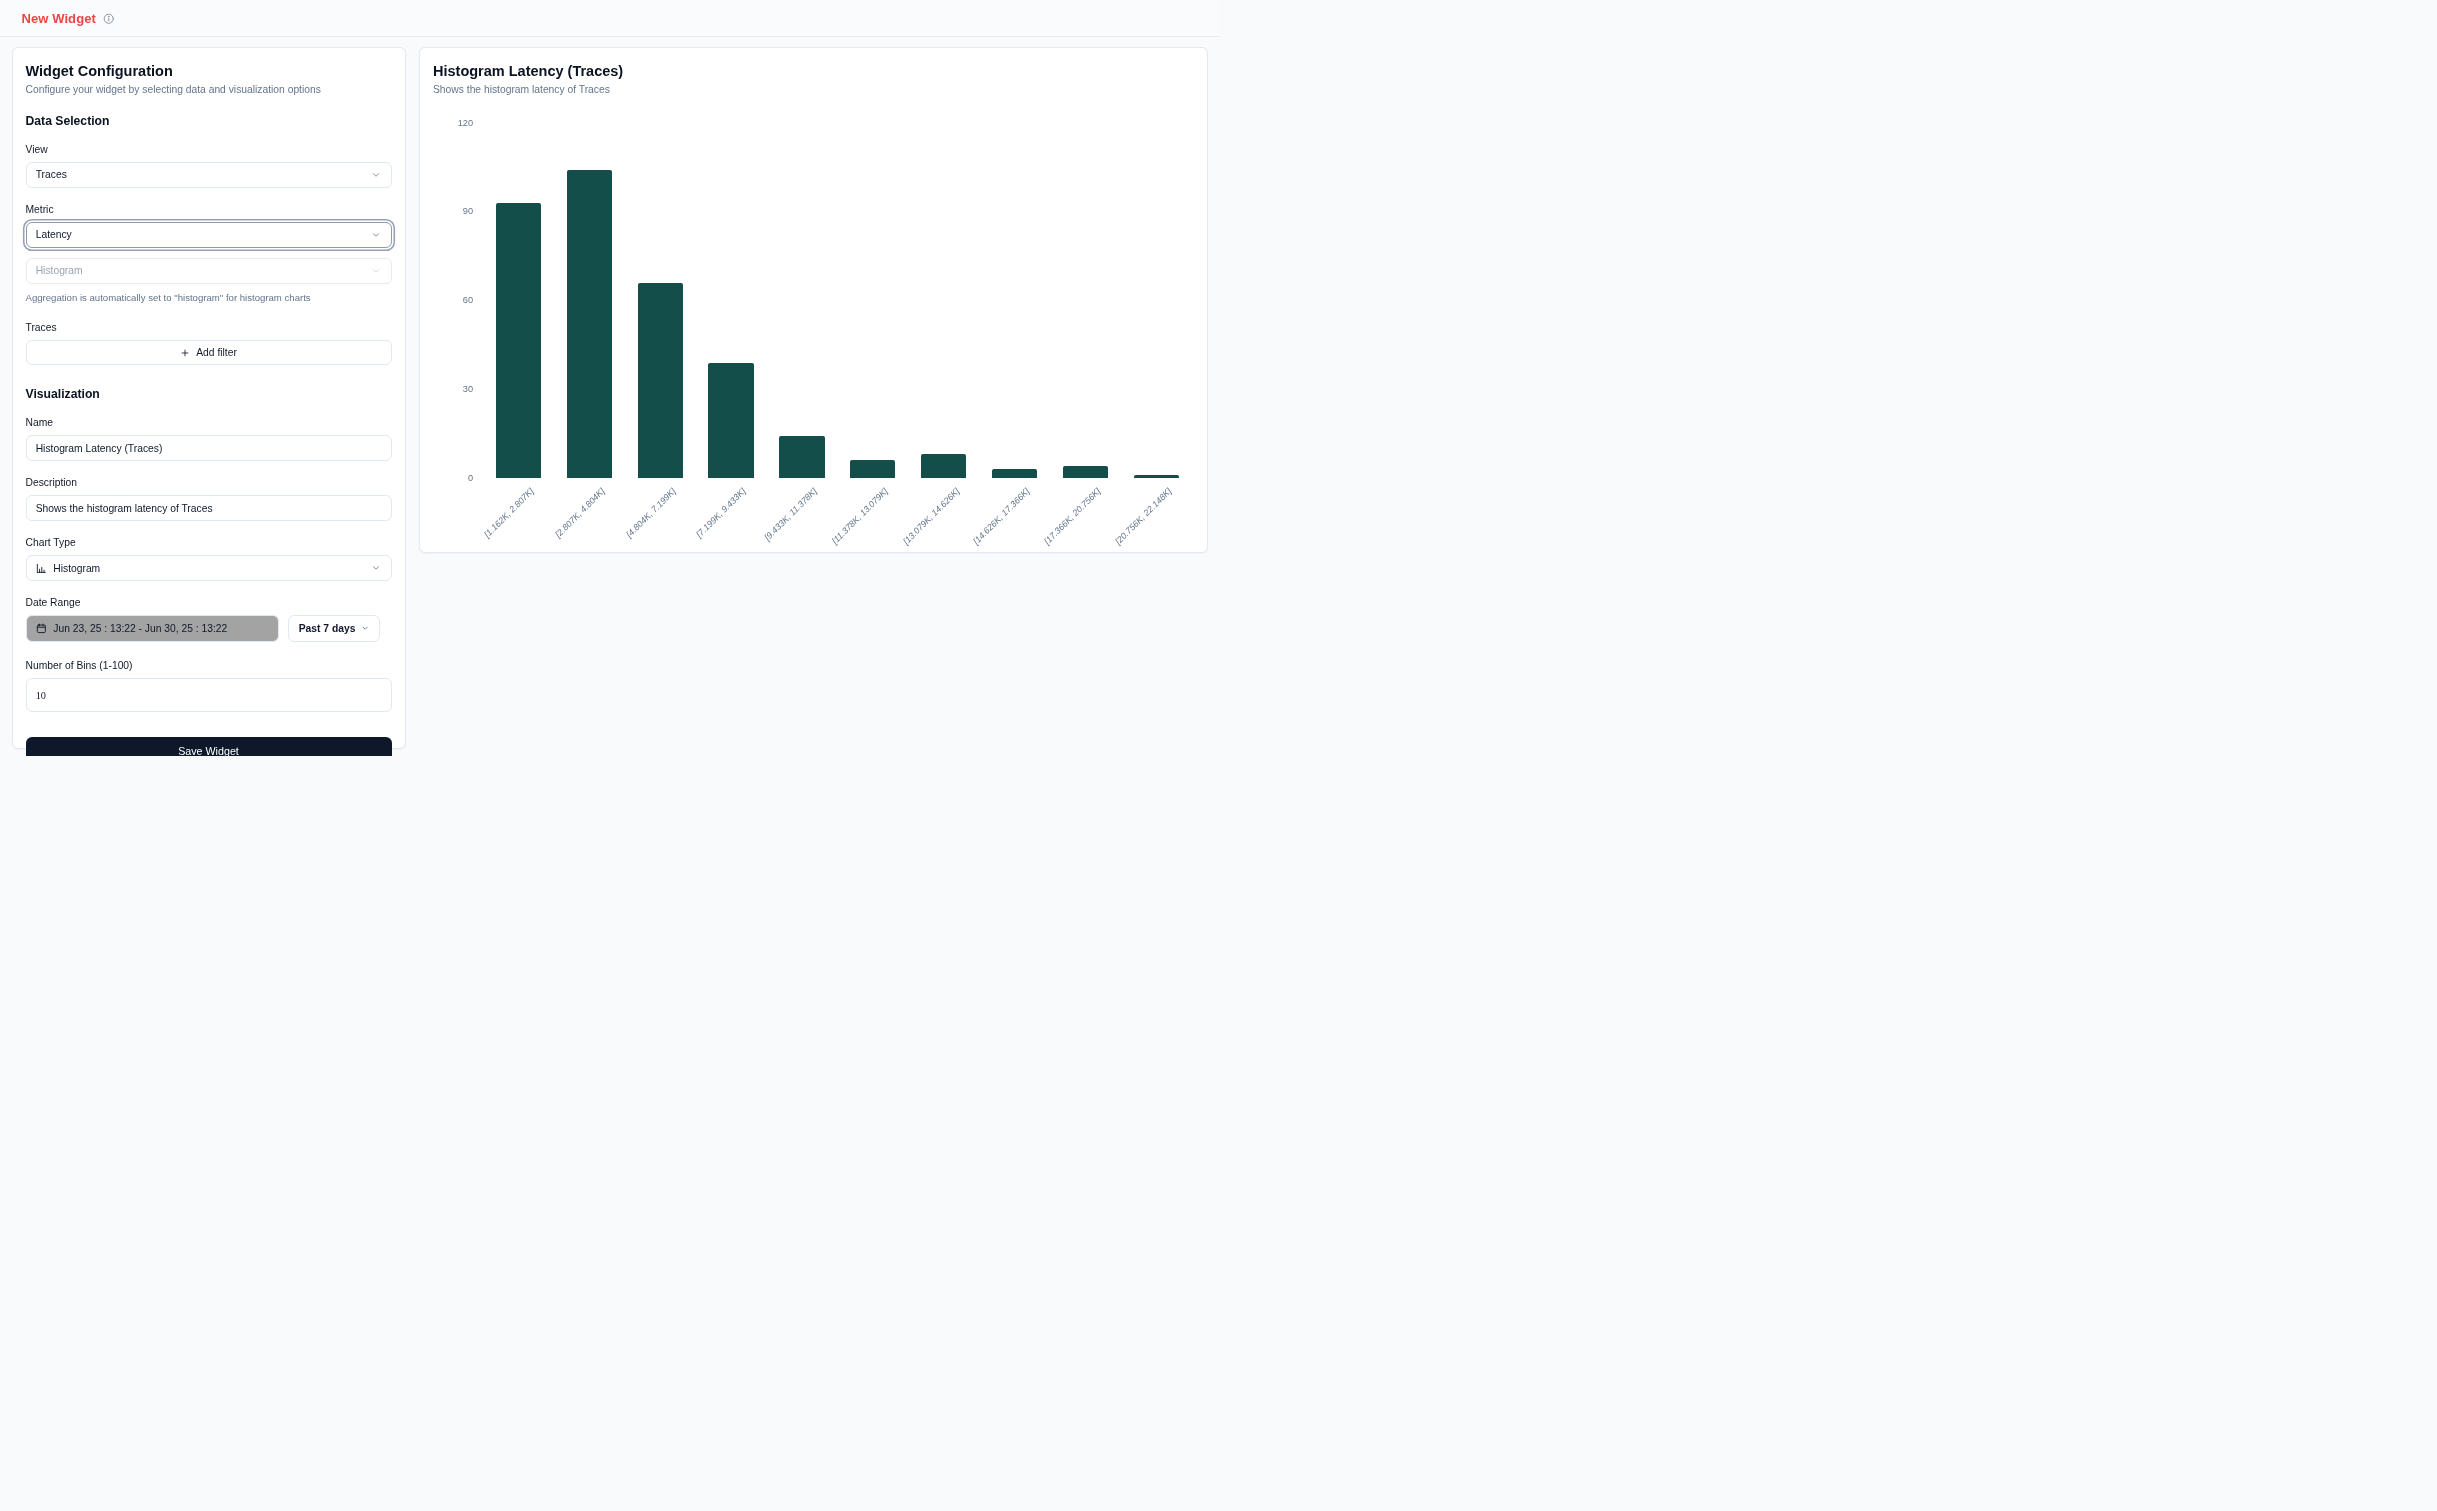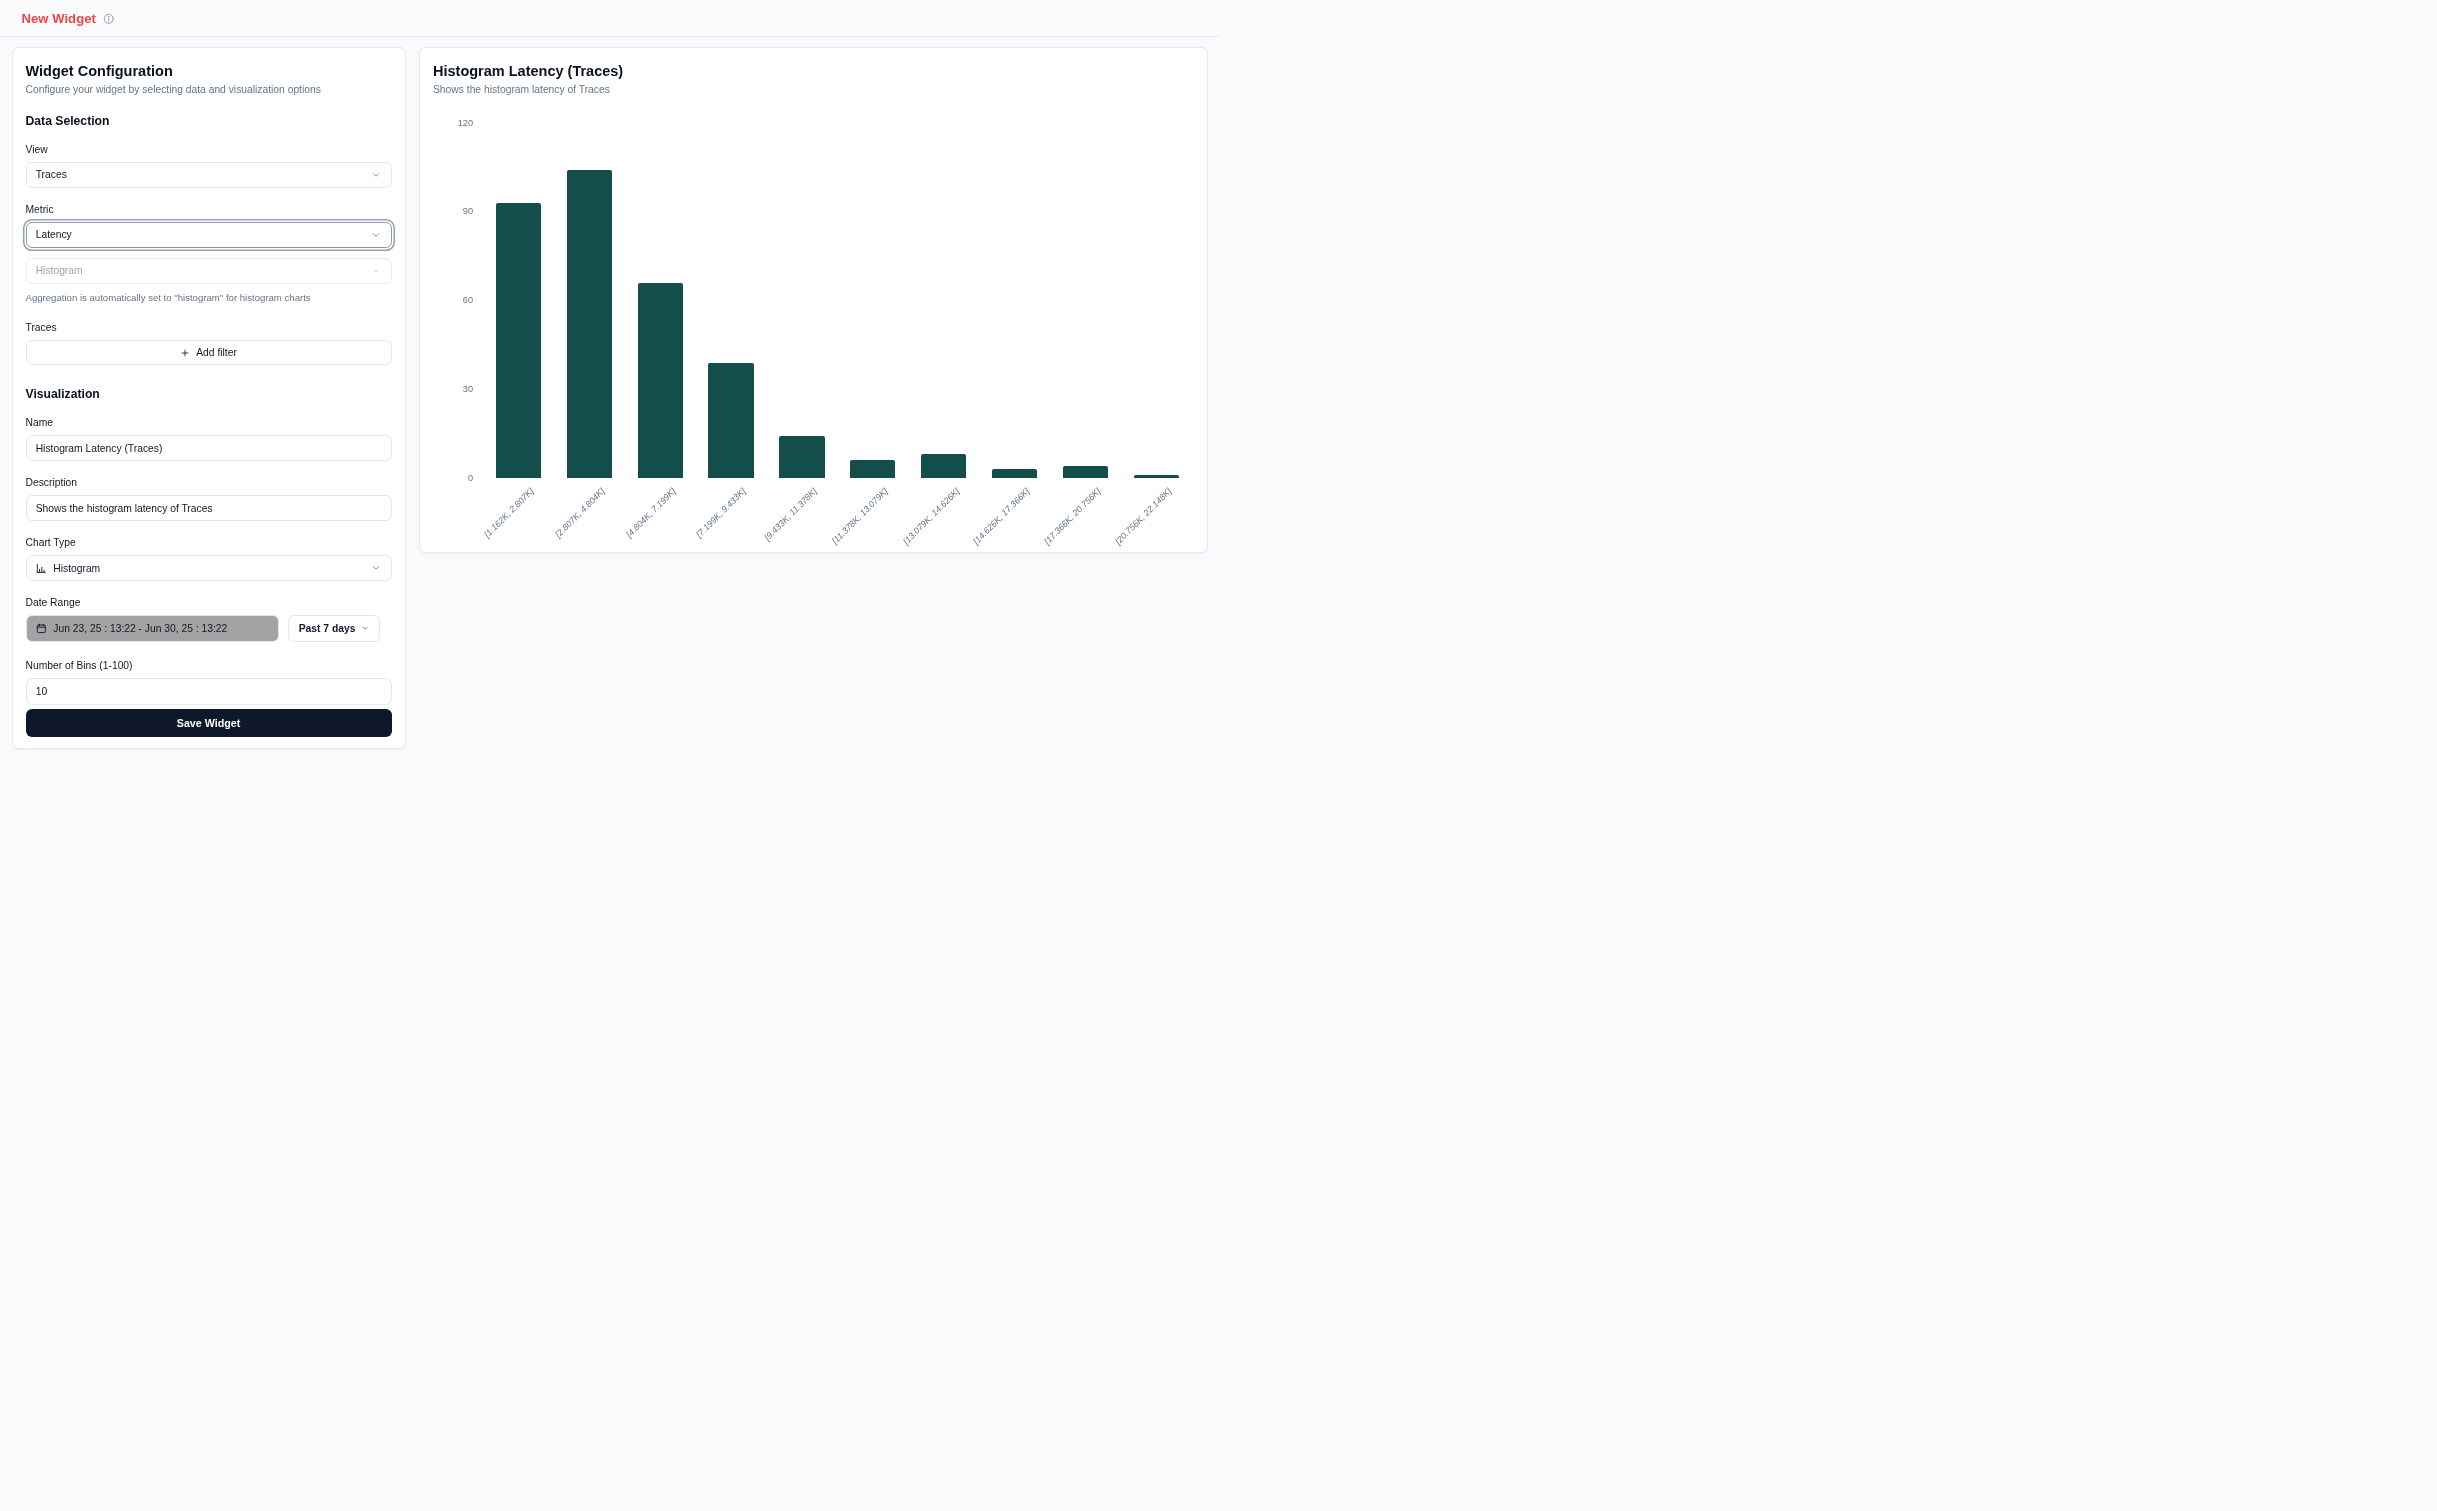--- a/index.html
+++ b/index.html
@@ -60,22 +60,22 @@
     flex:0 0 253px; height:27px; border:0.8px solid #e2e8f0; border-radius:6.1px;
     background:#a3a3a3; display:flex; align-items:center; gap:6.9px; padding:0 9.2px;
     font-size:10.3px; font-weight:500; color:#0f172a; cursor:pointer; white-space:nowrap;
   }
   .preset-btn {
     height:27px; border:0.8px solid #e2e8f0; border-radius:6px; background:#fff;
     display:flex; align-items:center; gap:5.4px; padding:0 10px;
     font-size:10.3px; font-weight:600; color:#0f172a; cursor:pointer; white-space:nowrap;
   }
   .save-btn {
-    margin-top:4px; width:100%; height:28px; border:none; border-radius:6.1px;
-    background:#0f172a; color:#ffffff; font-size:10.7px; font-weight:700;
+    margin-top:25px; width:100%; height:28px; border:none; border-radius:6.1px;
+    background:#0f172a; color:#ffffff; font-size:10.7px; font-weight:400;
     font-family:inherit; cursor:pointer;
   }
   
   .chart-plot { position:relative; height:355px; margin:28px 9.2px 0 57px; }
   .bars { display:flex; align-items:flex-end; gap:14.5px; height:100%; }
   .bar-slot { flex:1; position:relative; display:flex; justify-content:center; align-items:flex-end; height:100%; }
   .bar { width:80%; border-radius:1.9px 1.9px 0 0; }
   .y-tick {
     position:absolute; right:calc(100% + 17px); transform:translateY(50%);
     font-size:9.2px; color:#64748b; line-height:1;
@@ -192,21 +192,21 @@
       <span>Past 7 days</span>
       <span>
         <svg width="8.4" height="8.4" viewBox="0 0 24 24" fill="none" stroke="#64748b" stroke-width="2.4" stroke-linecap="round" stroke-linejoin="round">
             <polyline points="6 9 12 15 18 9"></polyline>
           </svg>
       </span>
     </button>
   </div>
 
   <div class="field-label" style="margin-top:18.4px;">Number of Bins (1-100)</div>
-  <input class="text-input" style="height: 27px;" type="text" value="10">
+  <input class="text-input" style="height: 34px; font-family: Liberation Serif, serif;" type="text" value="10">
 
   <button class="save-btn">Save Widget</button>
 </section>
 
 <section class="card chart-card">
   <div class="card-title">Histogram Latency (Traces)</div>
   <div class="card-sub">Shows the histogram latency of Traces</div>
 
   <div class="chart-plot">
     <div class="bars">

